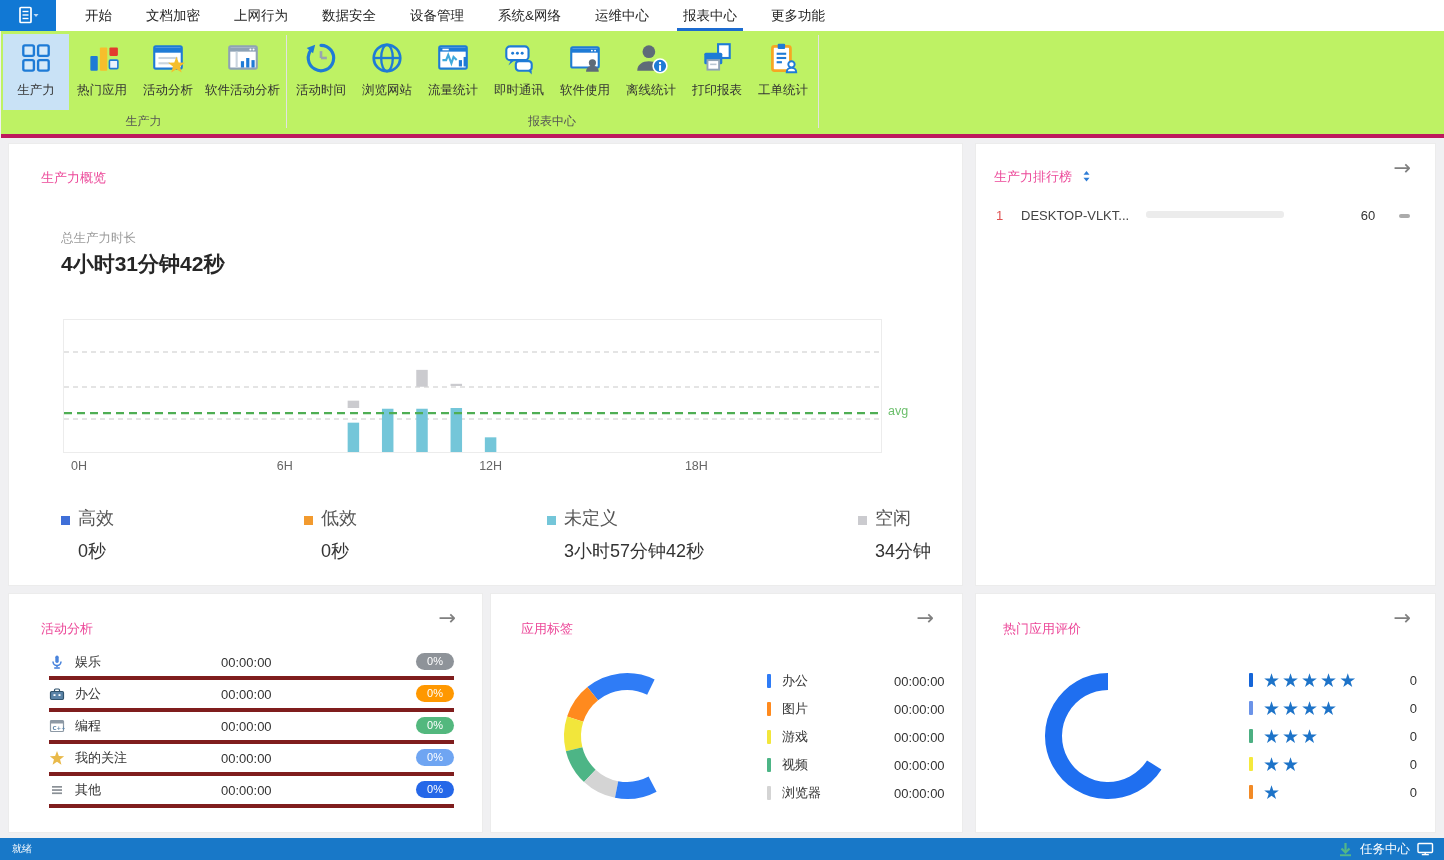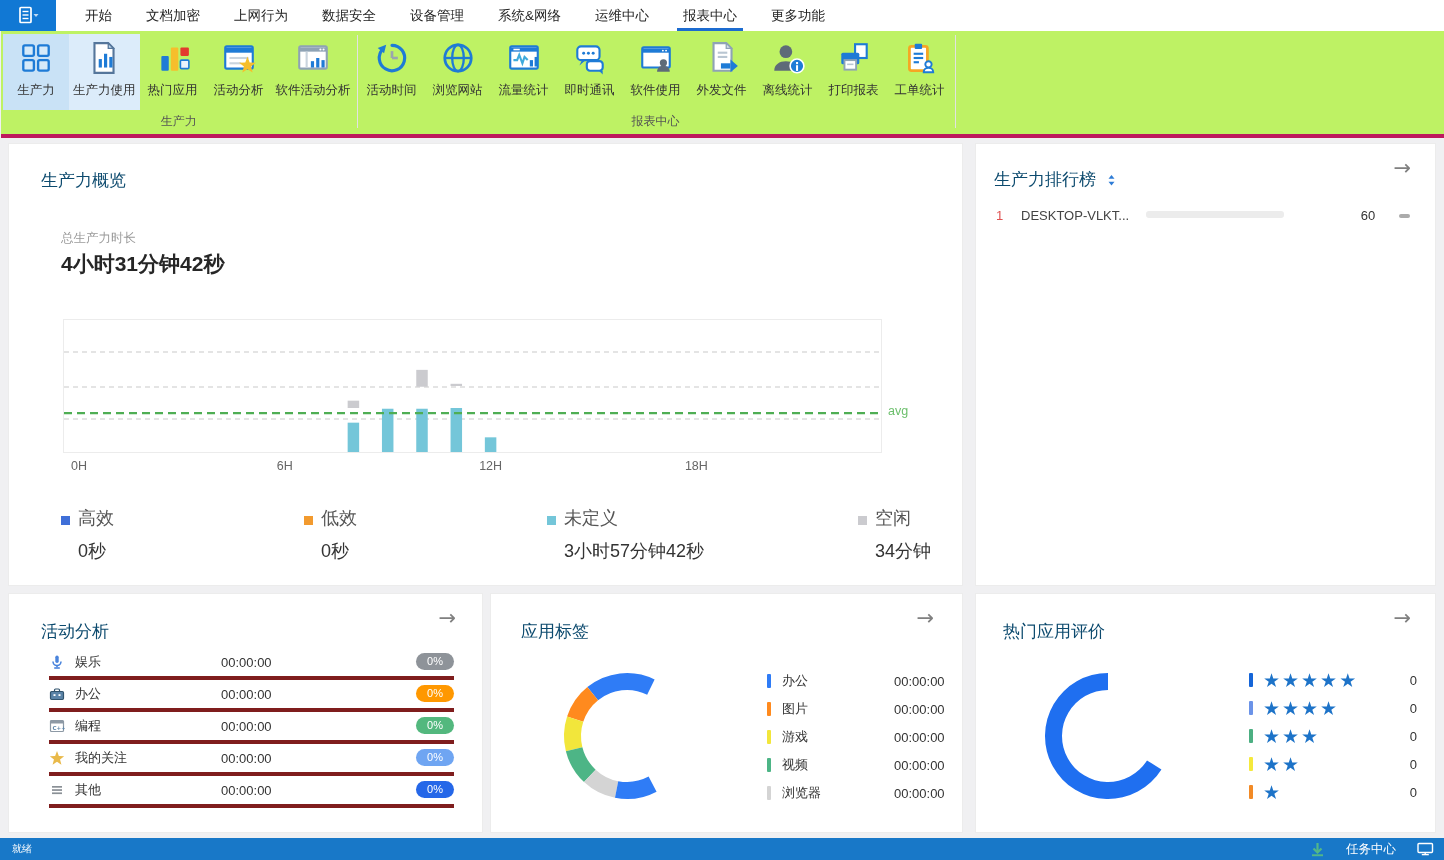--- a/index.html
+++ b/index.html
@@ -26,21 +26,21 @@
   .rbtn.selected{background:#C9E2F6}
   .rbtn.hl{background:#DCECFA}
   .rgroup-label{text-align:center;font-size:12px;color:#555;height:22px;line-height:22px}
   
   .panel{position:absolute;background:#fff;border:1px solid #ECECEC;box-sizing:border-box}
   #p-overview{left:8px;top:143px;width:955px;height:443px}
   #p-ranking{left:975px;top:143px;width:461px;height:443px}
   #p-activity{left:8px;top:593px;width:475px;height:240px}
   #p-tags{left:490px;top:593px;width:473px;height:240px}
   #p-rating{left:975px;top:593px;width:461px;height:240px}
-  .ptitle{position:absolute;font-size:17px;color:#0c4a6e;white-space:nowrap}
+  .ptitle{position:absolute;font-size:13px;color:#ec4899;white-space:nowrap}
   .parrow{position:absolute;font-size:21px;color:#808080;font-family:"DejaVu Sans",sans-serif;line-height:1;cursor:pointer}
   
   #ov-total-label{position:absolute;left:52px;top:86px;font-size:12.5px;color:#9a9a9a}
   #ov-total-value{position:absolute;left:52px;top:106px;font-size:21px;font-weight:bold;color:#262626}
   #chart-wrap{position:absolute;left:54px;top:175px;width:817px;height:132px;border:1px solid #ECECEC}
   #avg-label{position:absolute;left:calc(100% + 7px);font-size:12.5px;color:#6CBF6C}
   .xtick{position:absolute;top:139px;transform:translateX(-50%);font-size:12.5px;color:#666}
   .ov-leg{position:absolute;top:362px;font-size:18px;color:#555}
   .ov-leg .sq{display:inline-block;width:9px;height:9px;margin-right:8px;vertical-align:-1px}
   .ov-leg .val{margin-top:9px;margin-left:17px;color:#333}
@@ -78,21 +78,21 @@
   #rt-arrow{right:24px;top:14px}
   #rating-donut{position:absolute;left:62px;top:72px}
   #rt-legend{position:absolute;left:273px;top:72px;width:168px}
   .rt-row{position:relative;height:28px;display:flex;align-items:center}
   .rt-bar{width:4px;height:14px;border-radius:1px;flex:0 0 4px}
   .rt-stars{margin-left:10px;font-size:19px;letter-spacing:2px;font-family:"DejaVu Sans",sans-serif;line-height:1}
   .rt-val{position:absolute;right:0;font-size:13px;color:#333}
   
   .statusbar{position:absolute;left:0;bottom:0;width:100%;height:22px;background:#1878C8;display:flex;align-items:center;justify-content:space-between}
   .sb-left{color:#fff;font-size:10px;padding-left:12px}
-  .sb-right{display:flex;align-items:center;gap:21px;padding-right:10px;cursor:pointer}
+  .sb-right{display:flex;align-items:center;gap:7px;padding-right:10px;cursor:pointer}
   .sb-task{color:#fff;font-size:12.5px}
 </style>
 </head>
 <body>
 
 <svg width="0" height="0" style="position:absolute" aria-hidden="true">
   <defs>
     <polygon id="star5" points="0,-5.2 1.29,-1.78 4.95,-1.61 2.09,0.68 3.06,4.21 0,2.2 -3.06,4.21 -2.09,0.68 -4.95,-1.61 -1.29,-1.78"></polygon>
   </defs>
 </svg>
@@ -143,30 +143,20 @@
     <div class="btns">
       <div class="rbtn selected">
         <svg class="ricon" viewBox="0 0 34 34">
           <rect x="5" y="5" width="10" height="10" rx="1.5" fill="#D6EAF9" stroke="#1E7BD6" stroke-width="2.2"></rect>
           <rect x="19" y="5" width="10" height="10" rx="1.5" fill="#D6EAF9" stroke="#1E7BD6" stroke-width="2.2"></rect>
           <rect x="5" y="19" width="10" height="10" rx="1.5" fill="#D6EAF9" stroke="#1E7BD6" stroke-width="2.2"></rect>
           <rect x="19" y="19" width="10" height="10" rx="1.5" fill="#D6EAF9" stroke="#1E7BD6" stroke-width="2.2"></rect>
         </svg>
         <span class="rlabel">生产力</span>
       </div>
-      <div class="rbtn hl">
-        <svg class="ricon" viewBox="0 0 34 34">
-          <path d="M8 3h13l5 5v23H8z" fill="#fff" stroke="#55769B" stroke-width="2"></path>
-          <path d="M21 3l5 5h-5z" fill="#BFD8EC" stroke="#55769B" stroke-width="1.2"></path>
-          <rect x="12" y="18" width="3" height="8" fill="#1E7BD6"></rect>
-          <rect x="17" y="13" width="3" height="13" fill="#1E7BD6"></rect>
-          <rect x="22" y="16" width="3" height="10" fill="#1E7BD6"></rect>
-        </svg>
-        <span class="rlabel">生产力使用</span>
-      </div>
       <div class="rbtn">
         <svg class="ricon" viewBox="0 0 34 34">
           <rect x="6" y="15" width="7" height="14" rx="1" fill="#1E7BD6"></rect>
           <rect x="15" y="7" width="7" height="22" rx="1" fill="#F6BE2C"></rect>
           <rect x="24" y="7" width="8" height="8" rx="1" fill="#E23B2E"></rect>
           <rect x="24" y="19" width="8" height="8" rx="1" fill="#EAF3FC" stroke="#1E7BD6" stroke-width="1.5"></rect>
         </svg>
         <span class="rlabel">热门应用</span>
       </div>
       <div class="rbtn">
@@ -241,31 +231,20 @@
       <div class="rbtn">
         <svg class="ricon" viewBox="0 0 34 34">
           <rect x="4" y="7" width="26" height="19" rx="1.5" fill="#fff" stroke="#1E7BD6" stroke-width="2"></rect>
           <path d="M4 8h26v4H4z" fill="#1E7BD6"></path>
           <circle cx="23.5" cy="10" r="0.9" fill="#fff"></circle>
             <circle cx="26.5" cy="10" r="0.9" fill="#fff"></circle>
           <circle cx="24" cy="21.5" r="3.4" fill="#5E6B78"></circle>
           <path d="M18 30c0-3.6 2.6-5.6 6-5.6s6 2 6 5.6z" fill="#5E6B78"></path>
         </svg>
         <span class="rlabel">软件使用</span>
-      </div>
-      <div class="rbtn">
-        <svg class="ricon" viewBox="0 0 34 34">
-          <path d="M9 3h12l5 5v21H9z" fill="#fff" stroke="#8FA3B5" stroke-width="2"></path>
-          <path d="M21 3l5 5h-5z" fill="#D7E3ED" stroke="#8FA3B5" stroke-width="1.2"></path>
-          <line x1="13" y1="12" x2="22" y2="12" stroke="#B9C6D2" stroke-width="2"></line>
-          <line x1="13" y1="16" x2="22" y2="16" stroke="#B9C6D2" stroke-width="2"></line>
-          <rect x="16" y="22" width="9" height="5" fill="#1E7BD6"></rect>
-          <path d="M25 18.5v12l7-6z" fill="#1E7BD6"></path>
-        </svg>
-        <span class="rlabel">外发文件</span>
       </div>
       <div class="rbtn">
         <svg class="ricon" viewBox="0 0 34 34">
           <circle cx="15" cy="11" r="6" fill="#5E6B78"></circle>
           <path d="M4 29c0-6 5-9 11-9s11 3 11 9z" fill="#5E6B78"></path>
           <circle cx="25.5" cy="24.5" r="6.5" fill="#1E7BD6" stroke="#fff" stroke-width="1.5"></circle>
           <rect x="24.6" y="20.8" width="1.9" height="2" fill="#fff"></rect>
           <rect x="24.6" y="23.8" width="1.9" height="5.4" fill="#fff"></rect>
         </svg>
         <span class="rlabel">离线统计</span>

